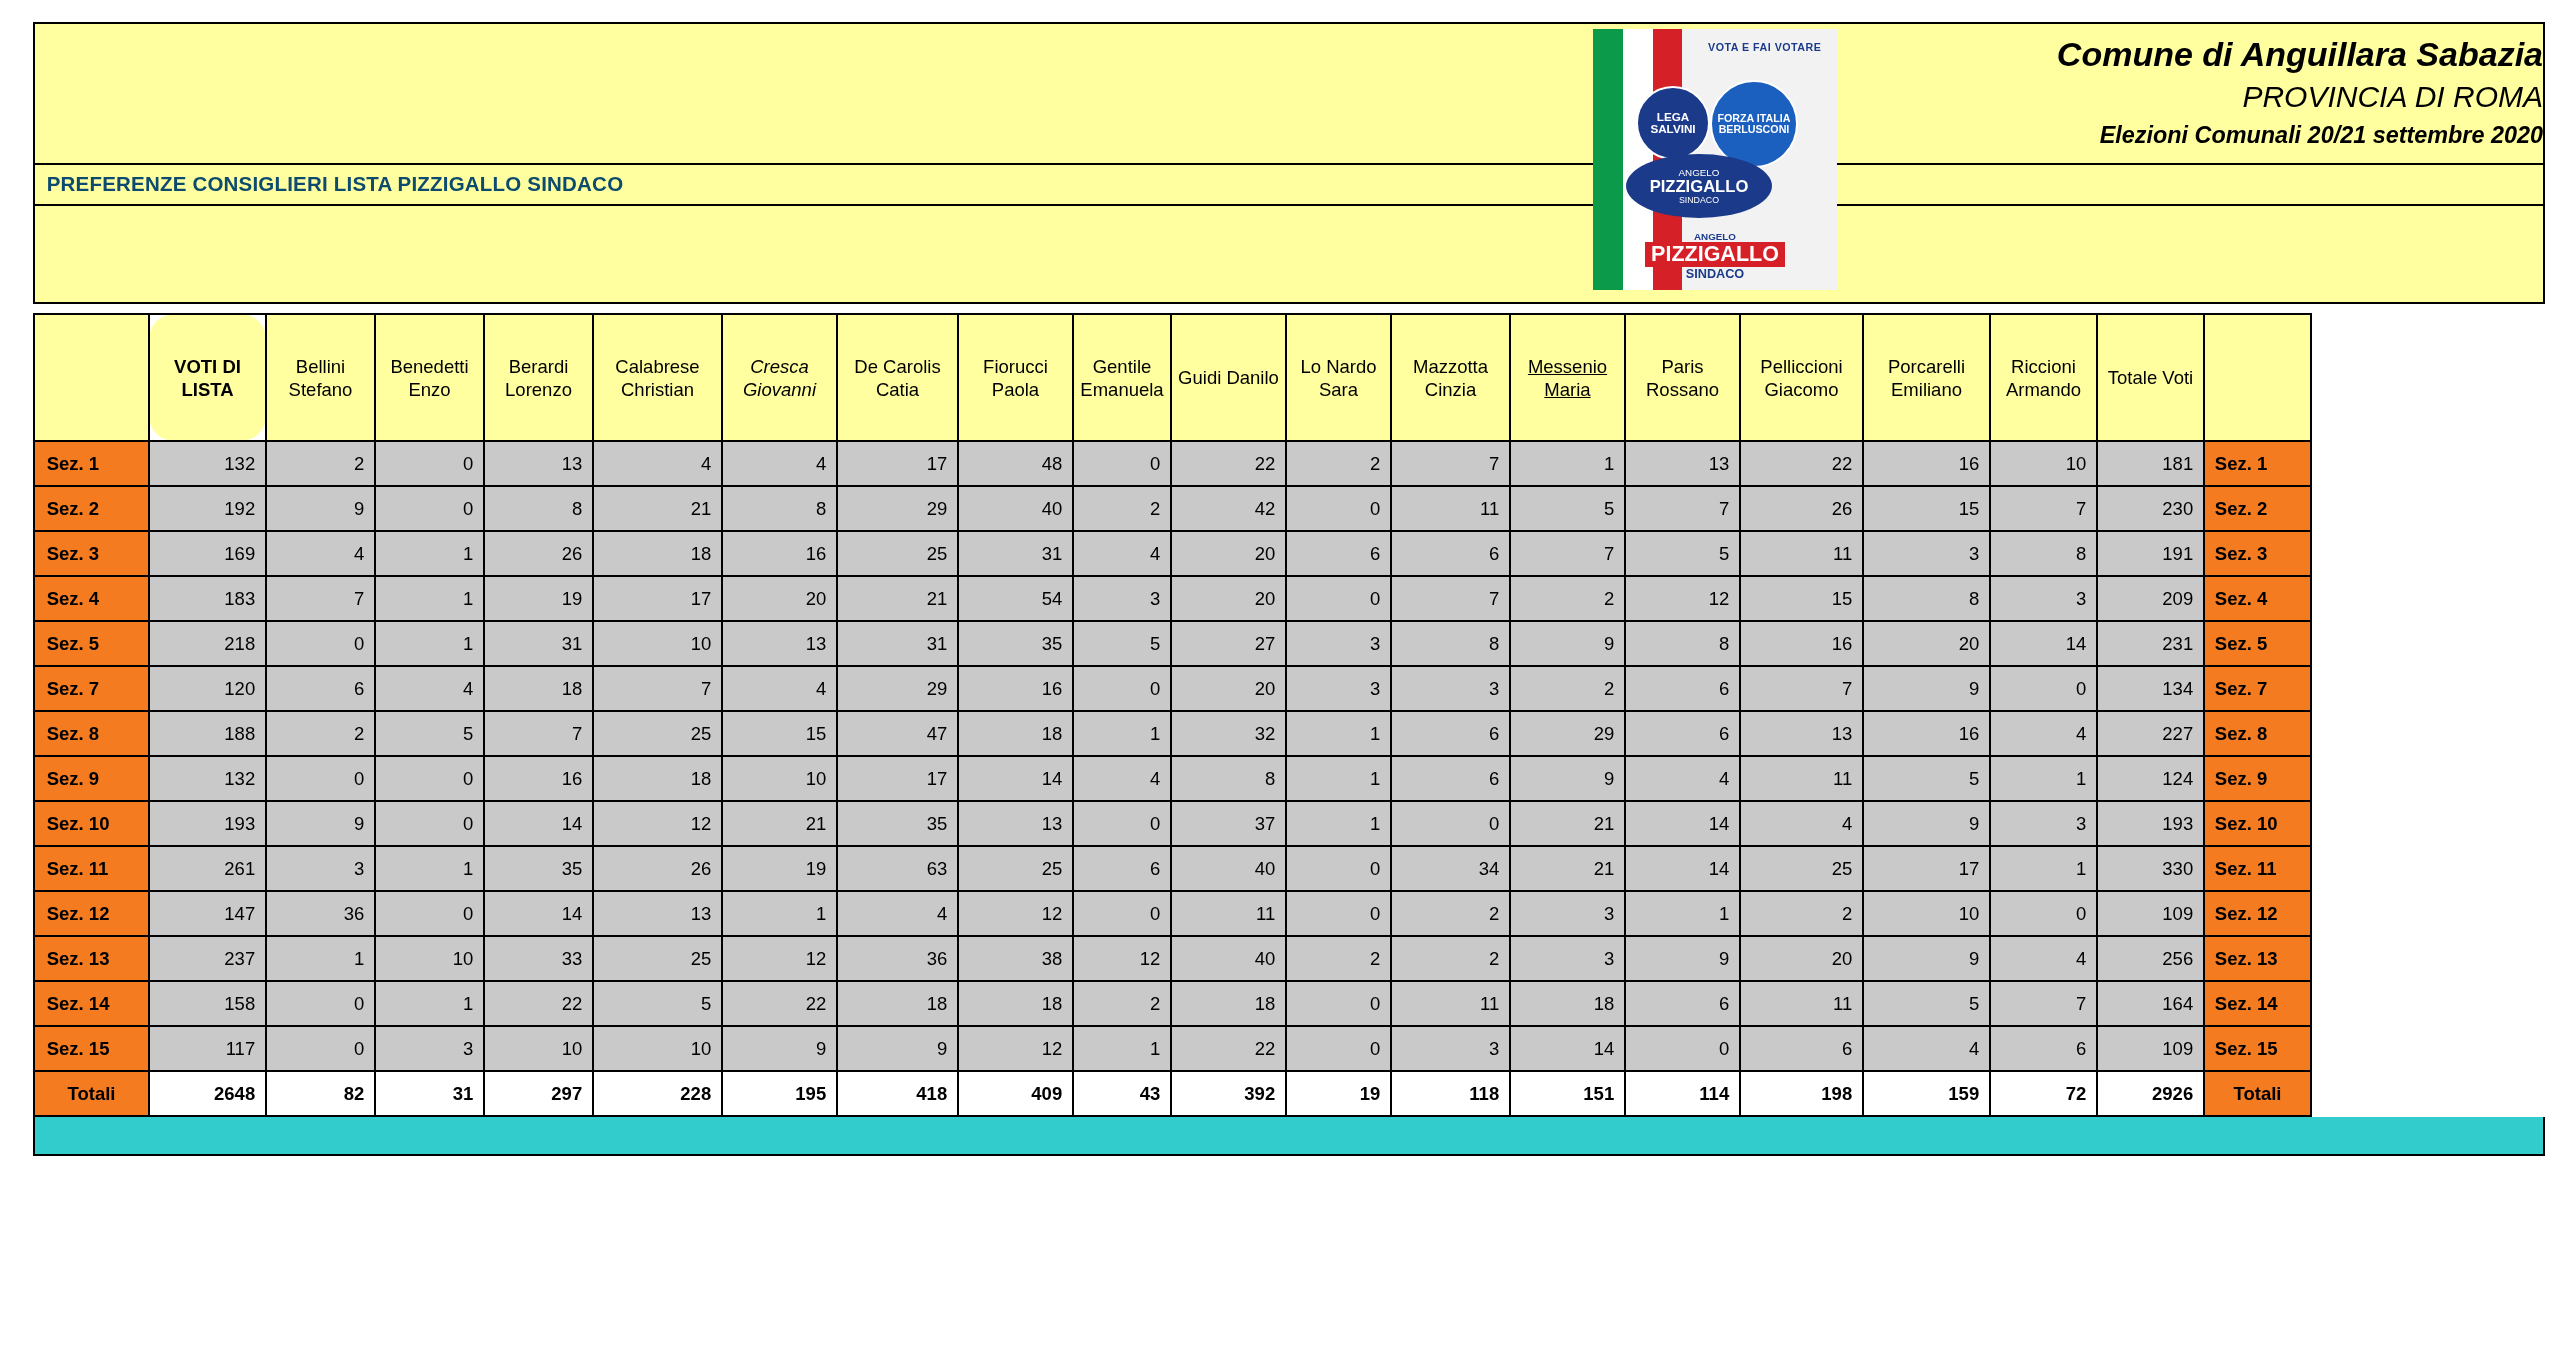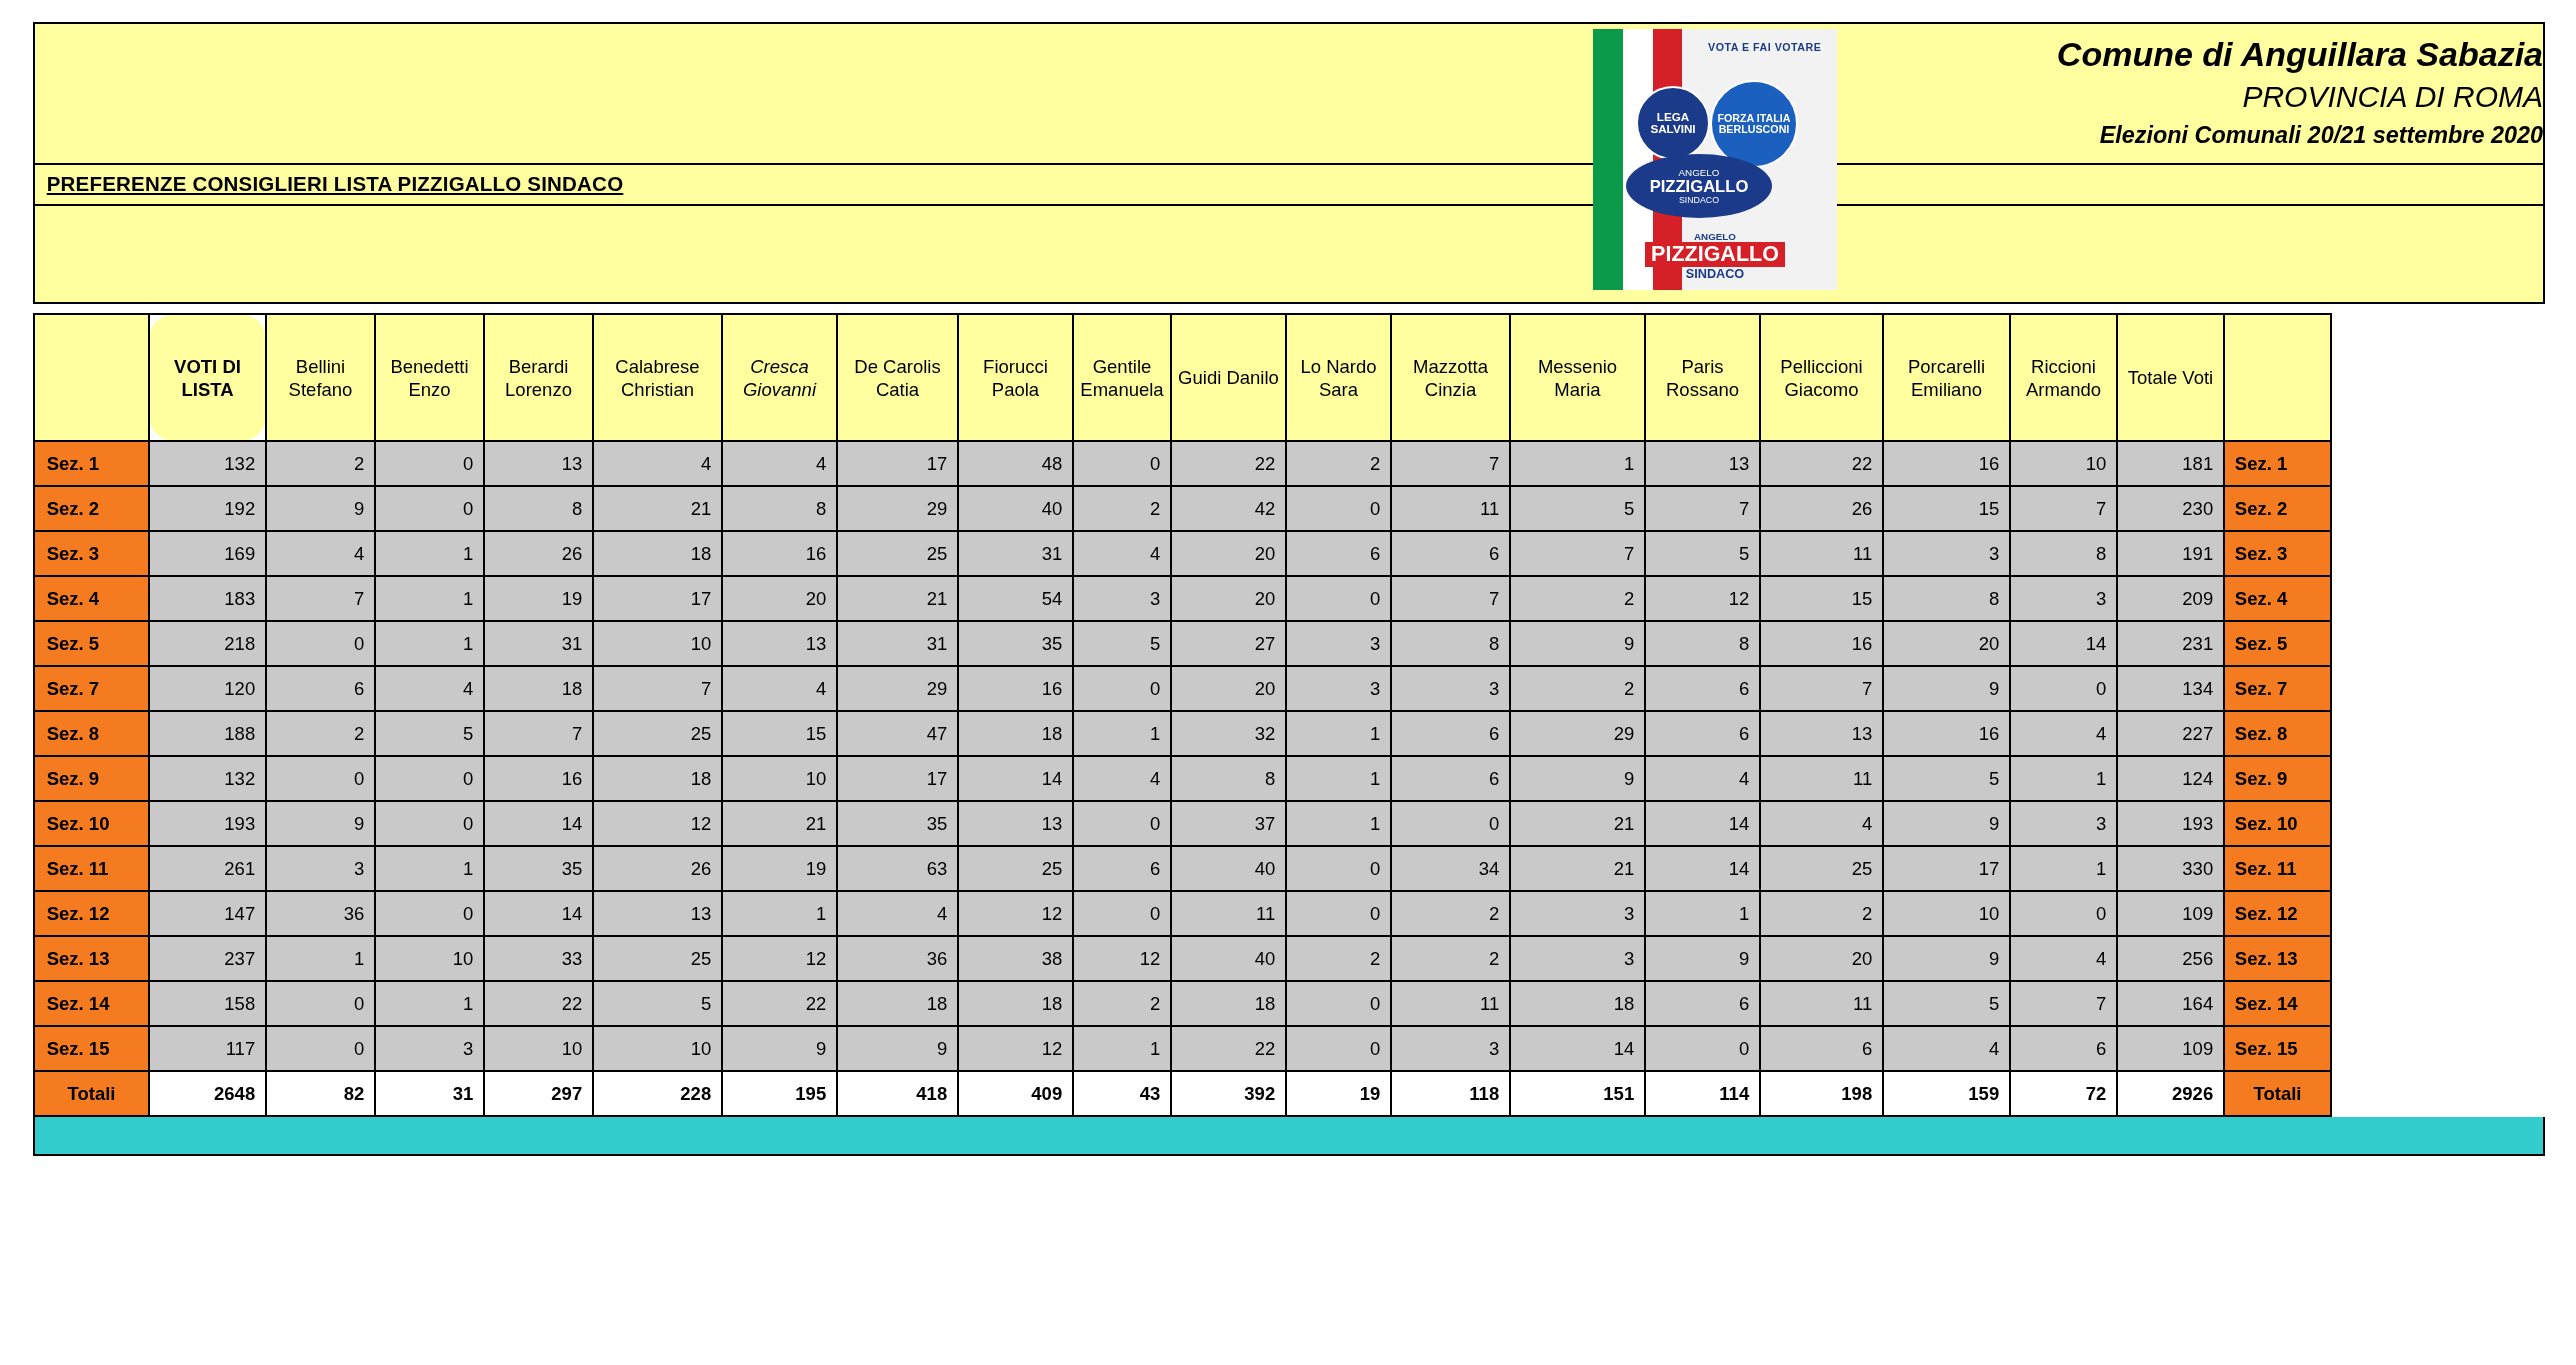--- a/index.html
+++ b/index.html
@@ -9,21 +9,21 @@
 
   
   .header{background:#ffffa0;border:2.9px solid #000;box-sizing:border-box;position:relative;}
   .hdr-top{height:139px;position:relative;}
   .title-wrap{text-align:right;padding-top:11.7px;font-style:italic;}
   .title{font-size:34px;font-weight:bold;color:#000;line-height:1.15;}
   .subtitle{font-size:30px;color:#000;margin-top:5.9px;}
   .subtitle2{font-size:23.4px;font-weight:bold;color:#000;margin-top:7.8px;}
   .hdr-rule{border-top:2.9px solid #000;}
   .pref-row{height:39px;display:flex;align-items:center;padding-left:11.7px;}
-  .pref-text{font-size:20.5px;font-weight:bold;color:#000000;letter-spacing:0.2px;text-decoration:underline;}
+  .pref-text{font-size:20.5px;font-weight:bold;color:#0c4a6e;letter-spacing:0.2px;}
   .hdr-blank{height:96px;}
 
   
   .logo{position:absolute;left:1558px;top:5.9px;width:244px;height:261px;background:#f2f2f2;overflow:hidden;}
   .logo .flag{position:absolute;left:0;top:0;width:90px;height:261px;}
   .logo .flag .g{position:absolute;left:0;top:0;width:30px;height:100%;background:#0b9a4a;}
   .logo .flag .w{position:absolute;left:30px;top:0;width:30px;height:100%;background:#fff;}
   .logo .flag .r{position:absolute;left:60px;top:0;width:29px;height:100%;background:#d42026;}
   .logo .vota{position:absolute;left:115px;top:11.7px;font-size:10.7px;font-weight:bold;color:#1b3a8a;letter-spacing:0.5px;}
   .logo .badge1{position:absolute;left:43px;top:57px;width:70px;height:70px;border-radius:50%;background:#1b3a8a;color:#fff;font-size:11.7px;font-weight:bold;display:flex;align-items:center;justify-content:center;text-align:center;line-height:1.05;border:2.9px solid #fff;}
@@ -102,21 +102,21 @@
             <th class="colhdr" style="width: 109px;">Benedetti Enzo</th>
             <th class="colhdr" style="width: 109px;">Berardi Lorenzo</th>
             <th class="colhdr" style="width: 129px;">Calabrese Christian</th>
             <th class="colhdr" style="width: 115px; font-style: italic;">Cresca Giovanni</th>
             <th class="colhdr" style="width: 121px;">De Carolis Catia</th>
             <th class="colhdr" style="width: 115px;">Fiorucci Paola</th>
             <th class="colhdr" style="width: 98px;">Gentile Emanuela</th>
             <th class="colhdr" style="width: 115px;">Guidi Danilo</th>
             <th class="colhdr" style="width: 105px;">Lo Nardo Sara</th>
             <th class="colhdr" style="width: 119px;">Mazzotta Cinzia</th>
-            <th class="colhdr" style="width: 135px;">Messenio Maria</th>
+            <th class="colhdr" style="width: 115px; text-decoration: underline;">Messenio Maria</th>
             <th class="colhdr" style="width: 115px;">Paris Rossano</th>
             <th class="colhdr" style="width: 123px;">Pelliccioni Giacomo</th>
             <th class="colhdr" style="width: 127px;">Porcarelli Emiliano</th>
             <th class="colhdr" style="width: 107px;">Riccioni Armando</th>
             <th class="colhdr" style="width: 107px;">Totale Voti</th>
             <th class="colhdr" style="width: 107px;"></th>
           </tr>
         </thead>
       <tbody>
           <tr>

